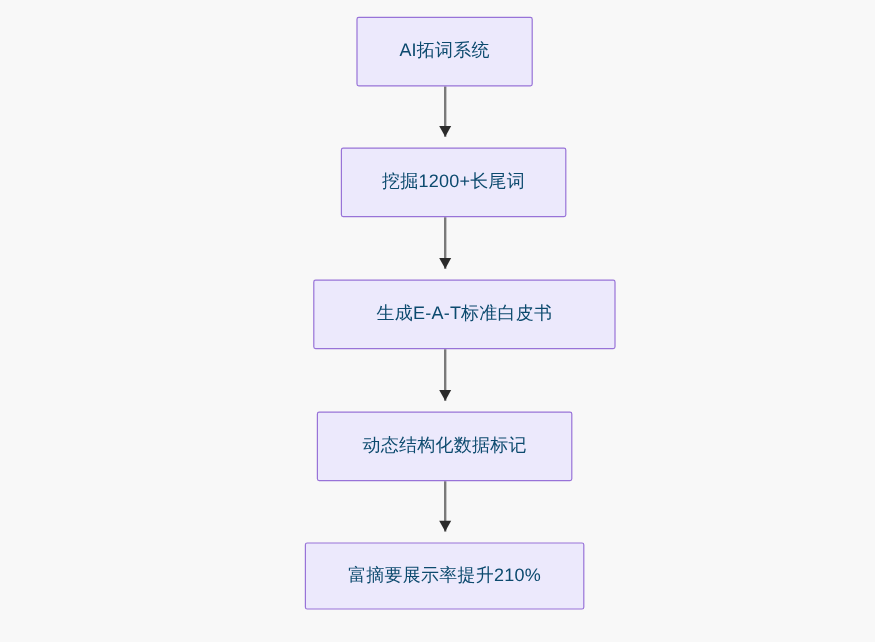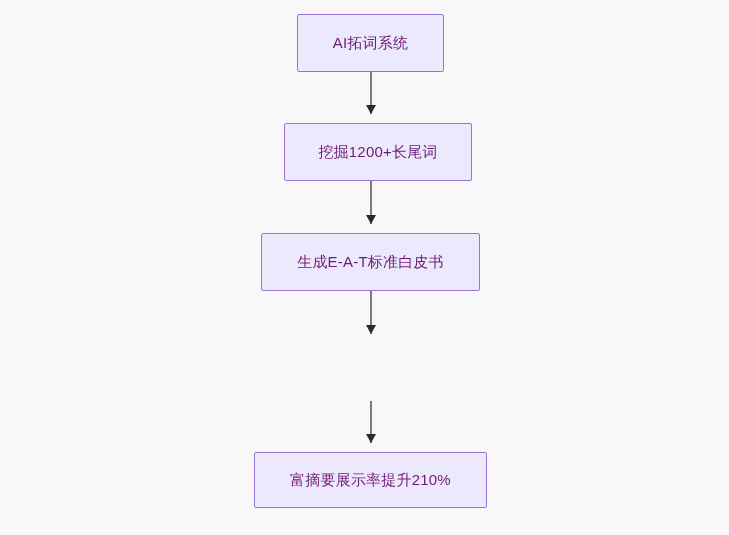--- a/index.html
+++ b/index.html
@@ -20,21 +20,21 @@
   }
   .node {
     position: absolute;
     box-sizing: border-box;
     background: #ece9fc;
     border: 1.5px solid #9873d8;
     border-radius: 2px;
     display: flex;
     align-items: center;
     justify-content: center;
-    color: #701a75;
+    color: #0c4a6e;
     font-size: 15px;
     line-height: 1.2;
     letter-spacing: 0.2px;
     white-space: nowrap;
   }
   .node-label {
     display: block;
   }
   .edge {
     position: absolute;
@@ -84,22 +84,25 @@
   </div>
 
   <div class="node" style="left:297px; top:14px; width:147px; height:58px;">
     <span class="node-label">AI拓词系统</span>
   </div>
 
   <div class="node" style="left:284px; top:123px; width:188px; height:58px;">
     <span class="node-label">挖掘1200+长尾词</span>
   </div>
 
-  <div class="node" style="left:261px; top:233px; width:219px; height:58px;">
+  <div class="node" style="left:261px; top:233px; width:252px; height:58px;">
     <span class="node-label">生成E-A-T标准白皮书</span>
   </div>
 
+  <div class="node" style="left:264px; top:343px; width:213px; height:58px;">
+    <span class="node-label">动态结构化数据标记</span>
+  </div>
 
   <div class="node" style="left:254px; top:452px; width:233px; height:56px;align-items:center;">
     <span class="node-label">富摘要展示率提升210%</span>
   </div>
 
 </div>
 
 </body></html>

